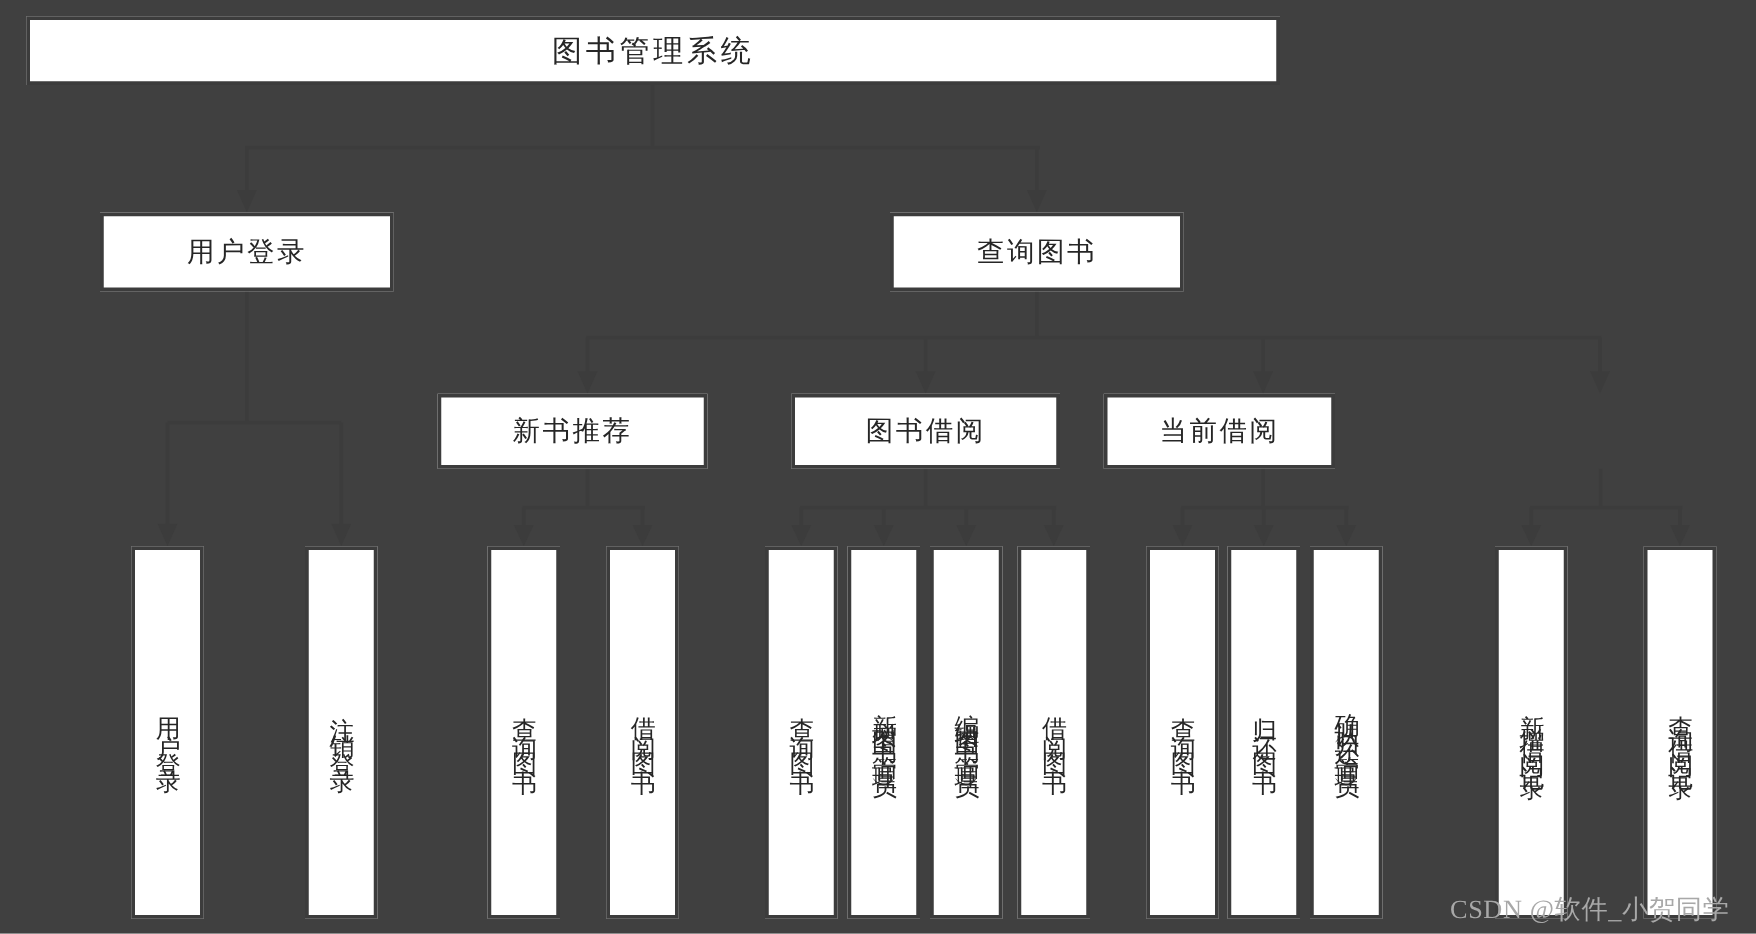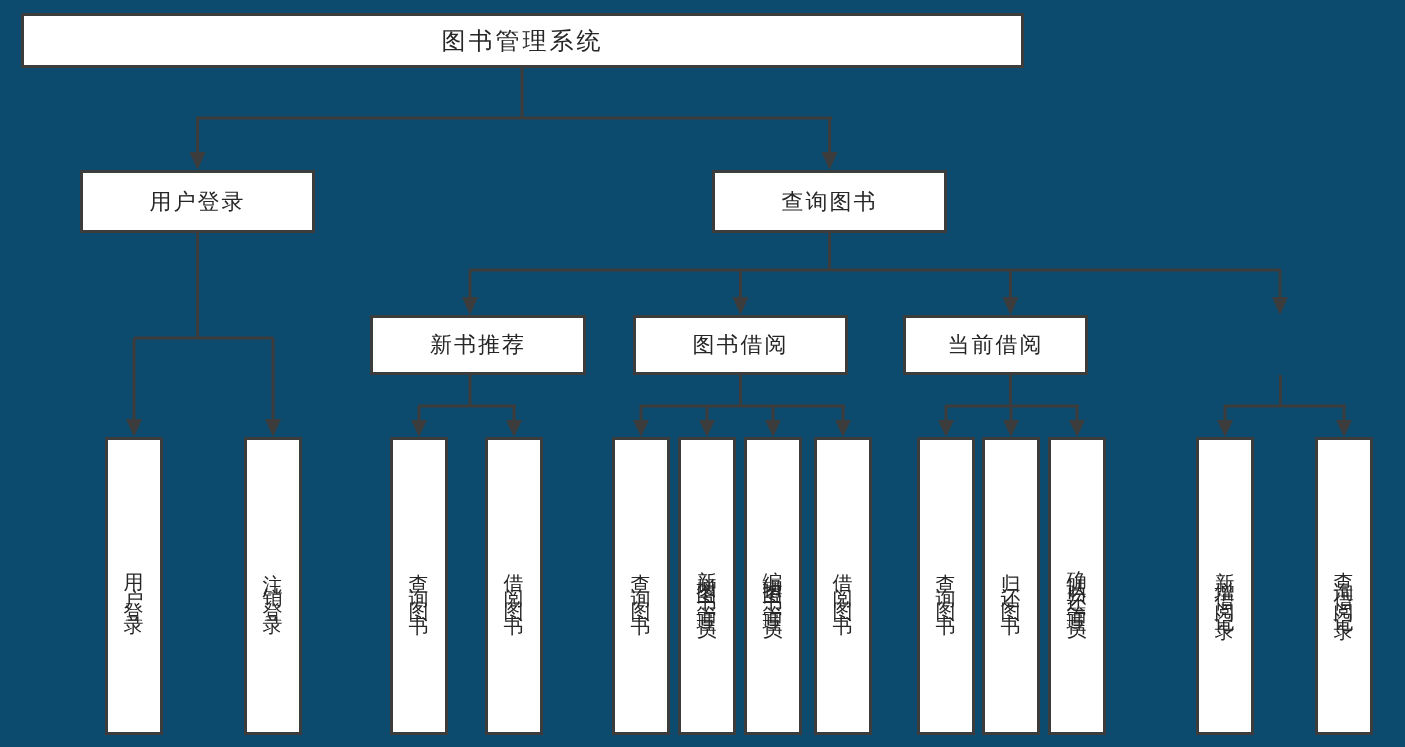--- a/index.html
+++ b/index.html
@@ -1,17 +1,17 @@
 <!DOCTYPE html>
 <html><head>
 <meta charset="utf-8">
 <style>
   html,body{margin:0;padding:0;background:#ffffff;}
   .stage{
-    position:relative;width:1405px;height:747px;background:#0c4a6e;
+    position:relative;width:1405px;height:747px;background:#404040;
     font-family:Liberation Serif, serif;overflow:hidden;
   }
   .wires{position:absolute;left:0;top:0;width:1405px;height:747px;}
   .node{
     position:absolute;background:#ffffff;border:3px solid #3c3c3c;
     box-sizing:border-box;display:flex;align-items:center;justify-content:center;
     color:#262626;font-size:22px;letter-spacing:2px;z-index:2;
   }
   .root{font-size:24px;letter-spacing:3px;}
   .vnode{width:58px;height:298px;}
@@ -62,23 +62,23 @@
       <polygon points="1217,420 1233,420 1225,437"></polygon>
       <polygon points="1336,420 1352,420 1344,437"></polygon>
     </g>
   </svg>
 
   <div class="node root" style="left:21px;top:13px;width:1003px;height:55px;">图书管理系统</div>
 
   <div class="node" style="left:80px;top:170px;width:235px;height:63px;">用户登录</div>
   <div class="node" style="left:712px;top:170px;width:235px;height:63px;">查询图书</div>
 
-  <div class="node" style="left:370px;top:315px;width:216px;height:60px;">新书推荐</div>
+  <div class="node" style="left:350px;top:315px;width:216px;height:60px;">新书推荐</div>
   <div class="node" style="left:633px;top:315px;width:215px;height:60px;">图书借阅</div>
-  <div class="node" style="left:903px;top:315px;width:185px;height:60px;">当前借阅</div>
+  <div class="node" style="left:883px;top:315px;width:185px;height:60px;">当前借阅</div>
 
   <div class="node vnode" style="left:105px;top:437px;">
     <span class="vtext">用户登录</span>
   </div>
   <div class="node vnode" style="left:244px;top:437px;">
     <span class="vtext">注销登录</span>
   </div>
 
   <div class="node vnode" style="left:390px;top:437px;">
     <span class="vtext">查询图书</span>
@@ -110,13 +110,14 @@
     <span class="vtext ls-sm">确认归还（管理员）</span>
   </div>
 
   <div class="node vnode" style="left:1196px;top:437px;">
     <span class="vtext ls-md">新增借阅记录</span>
   </div>
   <div class="node vnode" style="left:1315px;top:437px;">
     <span class="vtext ls-md">查询借阅记录</span>
   </div>
 
+  <div class="watermark">CSDN @软件_小贺同学</div>
 </div>
 
 </body></html>

